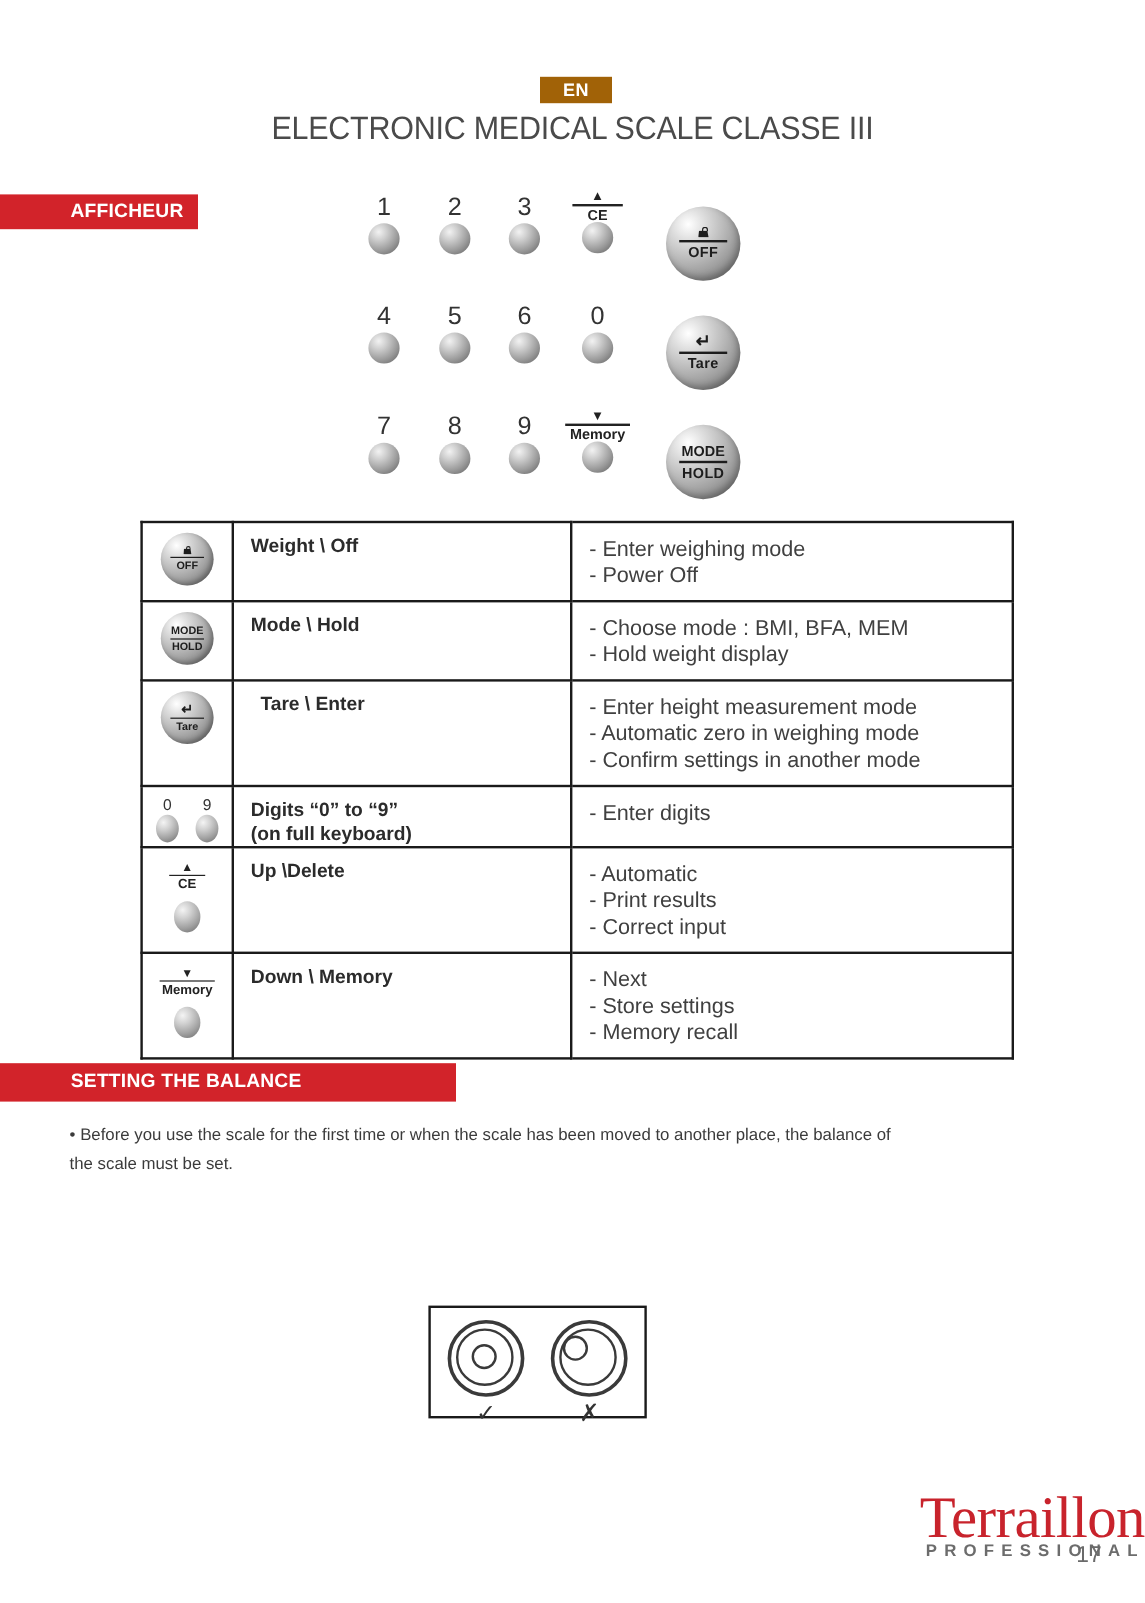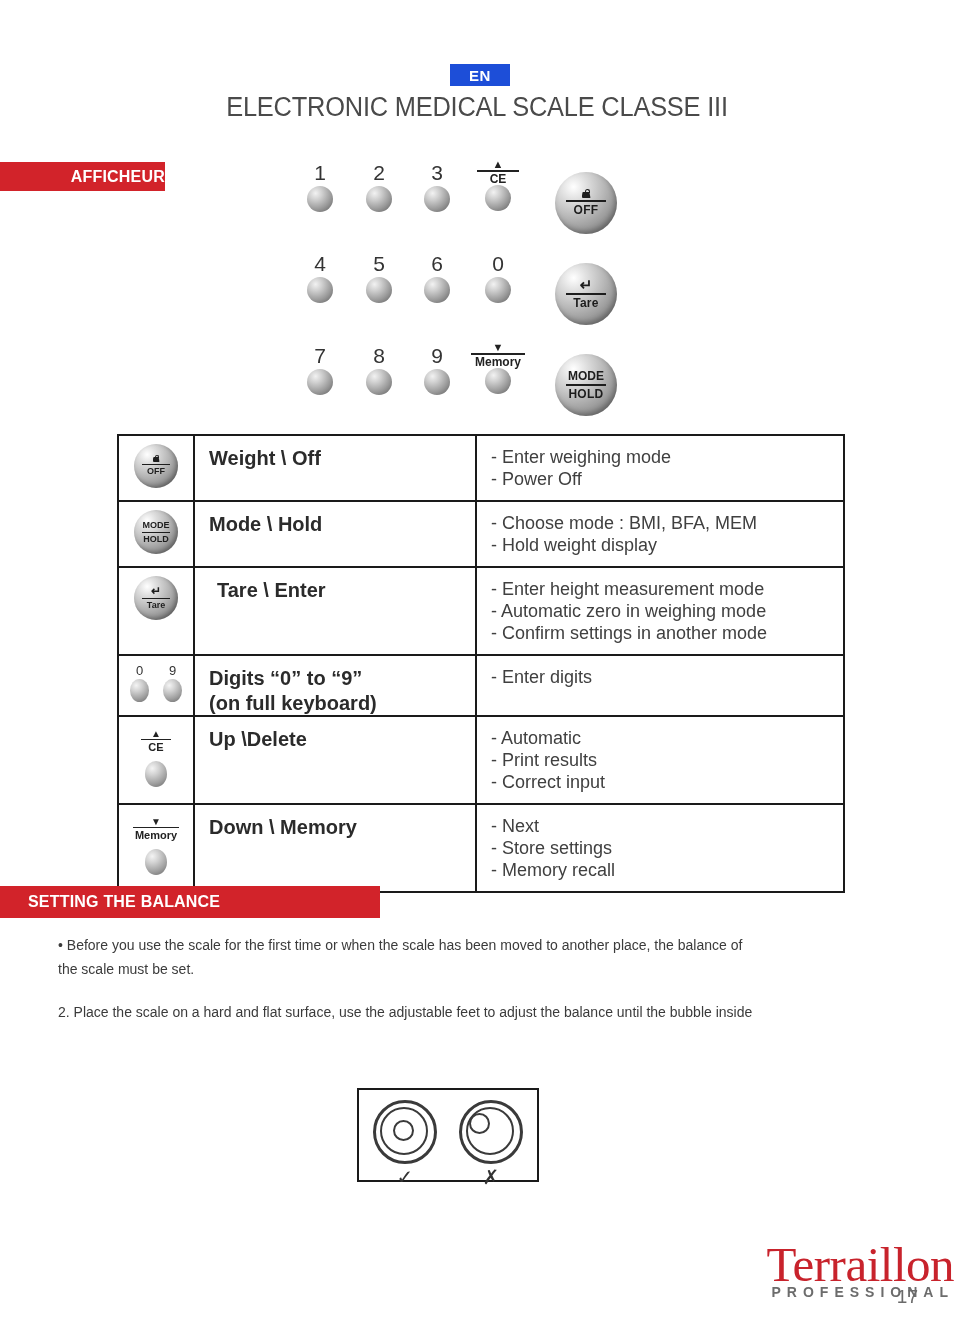--- a/index.html
+++ b/index.html
@@ -16,21 +16,21 @@
     overflow: hidden;
   }
 
   
   #lang-badge {
     position: absolute;
     left: 450px;
     top: 64px;
     width: 60px;
     height: 22px;
-    background: #1d4ed8;
+    background: #a16207;
     color: #ffffff;
     font-size: 15px;
     font-weight: bold;
     letter-spacing: 0.5px;
     display: flex;
     align-items: center;
     justify-content: center;
   }
   #page-title {
     position: absolute;
@@ -55,29 +55,30 @@
     align-items: center;
     font-size: 16px;
     letter-spacing: 0.2px;
   }
   #banner-afficheur {
     left: 0;
     top: 162px;
     width: 165px;
     height: 29px;
     justify-content: flex-end;
+    padding-right: 12px;
     box-sizing: border-box;
   }
   #banner-setting {
     left: 0;
     top: 886px;
     width: 380px;
     height: 32px;
     justify-content: flex-start;
-    padding-left: 28px;
+    padding-left: 59px;
     box-sizing: border-box;
   }
 
   
   #keypad {
     position: absolute;
     left: 280px;
     top: 150px;
     width: 360px;
     height: 265px;
@@ -200,21 +201,21 @@
   }
   #key-table td {
     border: 2px solid #1a1a1a;
     vertical-align: top;
     padding: 0;
   }
   td.c-icon   { width: 74px;  text-align: center; }
   td.c-name   { width: 280px; }
   td.c-desc   { width: 366px; }
   .name-txt {
-    font-size: 20px;
+    font-size: 16px;
     font-weight: bold;
     color: #2b2b2b;
     padding: 11px 0 0 14px;
   }
   .name-txt.indent { padding-left: 22px; }
   .desc-list {
     font-size: 18px;
     color: #404040;
     padding: 10px 0 10px 14px;
     line-height: 22px;
@@ -578,21 +579,20 @@
 
 <div class="banner" id="banner-setting">
   <span>SETTING THE BALANCE</span>
 </div>
 
 <div class="body-text" id="para-intro">
   <div>• Before you use the scale for the first time or when the scale has been moved to another place, the balance of</div>
   <div>the scale must be set.</div>
 </div>
 <div class="body-text" id="para-steps">
-  <div>2. Place the scale on a hard and flat surface, use the adjustable feet to adjust the balance until the bubble inside</div>
 </div>
 
 <div id="level-figure">
   <div class="level-item" id="level-ok">
     <div class="ring-outer">
       <div class="ring-inner"></div>
       <div class="bubble"></div>
     </div>
     <div class="mark">✓</div>
   </div>

